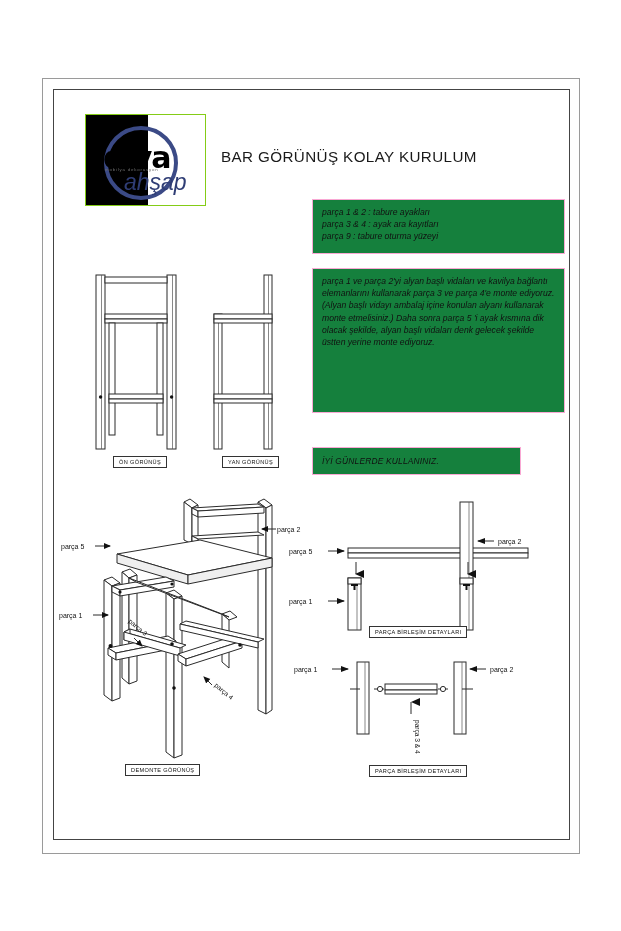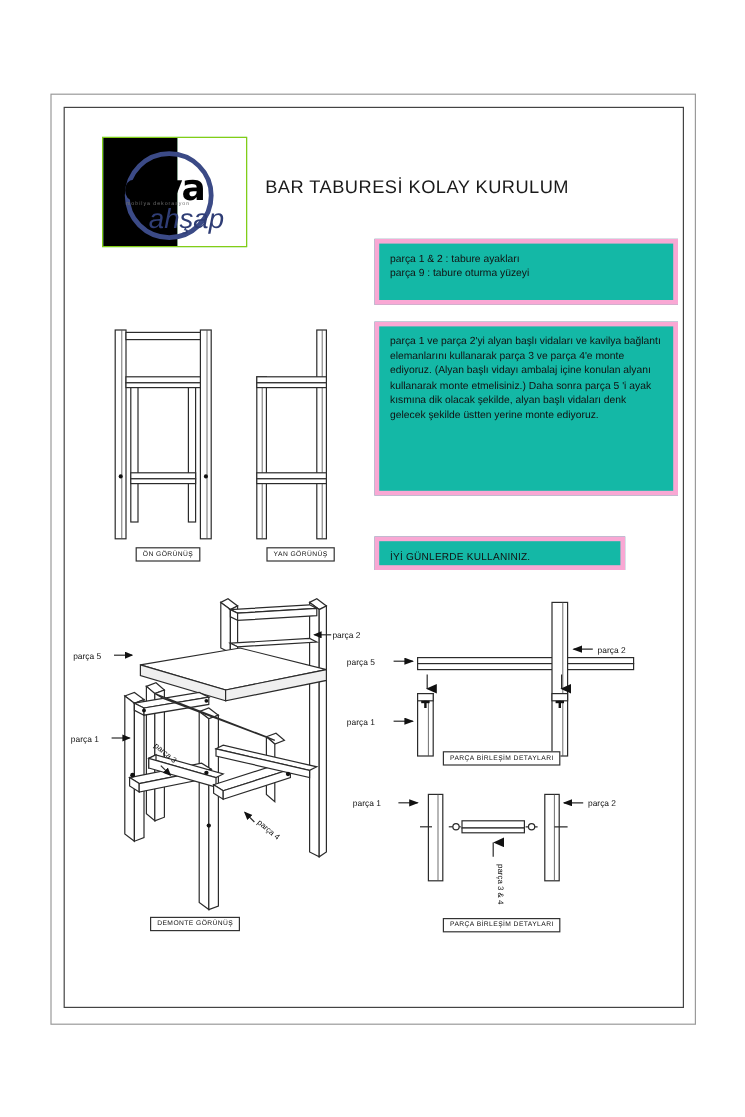--- a/index.html
+++ b/index.html
@@ -41,21 +41,21 @@
   #logo-ahsap{
     position:absolute;left:38px;top:56px;
     font-family:Liberation Sans, sans-serif;font-style:italic;font-size:23px;
     color:#2f3d75;line-height:1;
   }
   #main-title{
     position:absolute;left:221px;top:148px;
     font-size:15.2px;letter-spacing:.4px;color:#1a1a1a;white-space:nowrap;
   }
   
-  .panel{position:absolute;border:4px solid #f9a8d4;background:#14b8a6;box-sizing:border-box;}
+  .panel{position:absolute;border:1px solid #f9a8d4;background:#15803d;box-sizing:border-box;font-style:italic;}
   #panel-parts{left:312px;top:199px;width:253px;height:55px;}
   #panel-steps{left:312px;top:268px;width:253px;height:145px;}
   #panel-closing{left:312px;top:447px;width:209px;height:28px;}
   .panel-inner{padding:6px 9px;font-size:8.6px;line-height:1.42;color:#111;}
   #panel-closing .panel-inner{padding:8px 9px;font-size:8.4px;letter-spacing:.2px;}
   .step-head{display:block;margin-bottom:1px;}
   
   .caption{
     position:absolute;border:1px solid #333;background:#fff;
     font-size:5.6px;letter-spacing:.35px;color:#111;
@@ -91,25 +91,26 @@
 
 <div id="logo">
   <div id="logo-black"></div>
   <div id="logo-white"></div>
   <div id="logo-ring"></div>
   <div id="logo-diva">diva</div>
   <div id="logo-tag">mobilya dekorasyon</div>
   <div id="logo-ahsap">ahşap</div>
 </div>
 
-<div id="main-title">BAR TABURESİ KOLAY KURULUM</div>
+<div id="main-title">BAR GÖRÜNÜŞ KOLAY KURULUM</div>
 
 <div class="panel" id="panel-parts">
   <div class="panel-inner">
     <div>parça  1  &amp;  2  :  tabure  ayakları</div>
+    <div>parça 3 &amp; 4 : ayak ara kayıtları</div>
     <div>parça 9 : tabure oturma yüzeyi</div>
   </div>
 </div>
 
 <div class="panel" id="panel-steps">
   <div class="panel-inner">
     <span>parça 1 ve parça 2'yi alyan başlı vidaları ve kavilya bağlantı elemanlarını kullanarak parça 3 ve parça 4'e monte ediyoruz. (Alyan başlı vidayı ambalaj içine konulan alyanı kullanarak monte etmelisiniz.) Daha sonra parça 5 'i ayak kısmına dik olacak şekilde, alyan başlı vidaları denk gelecek şekilde üstten yerine monte ediyoruz.</span>
   </div>
 </div>
 

